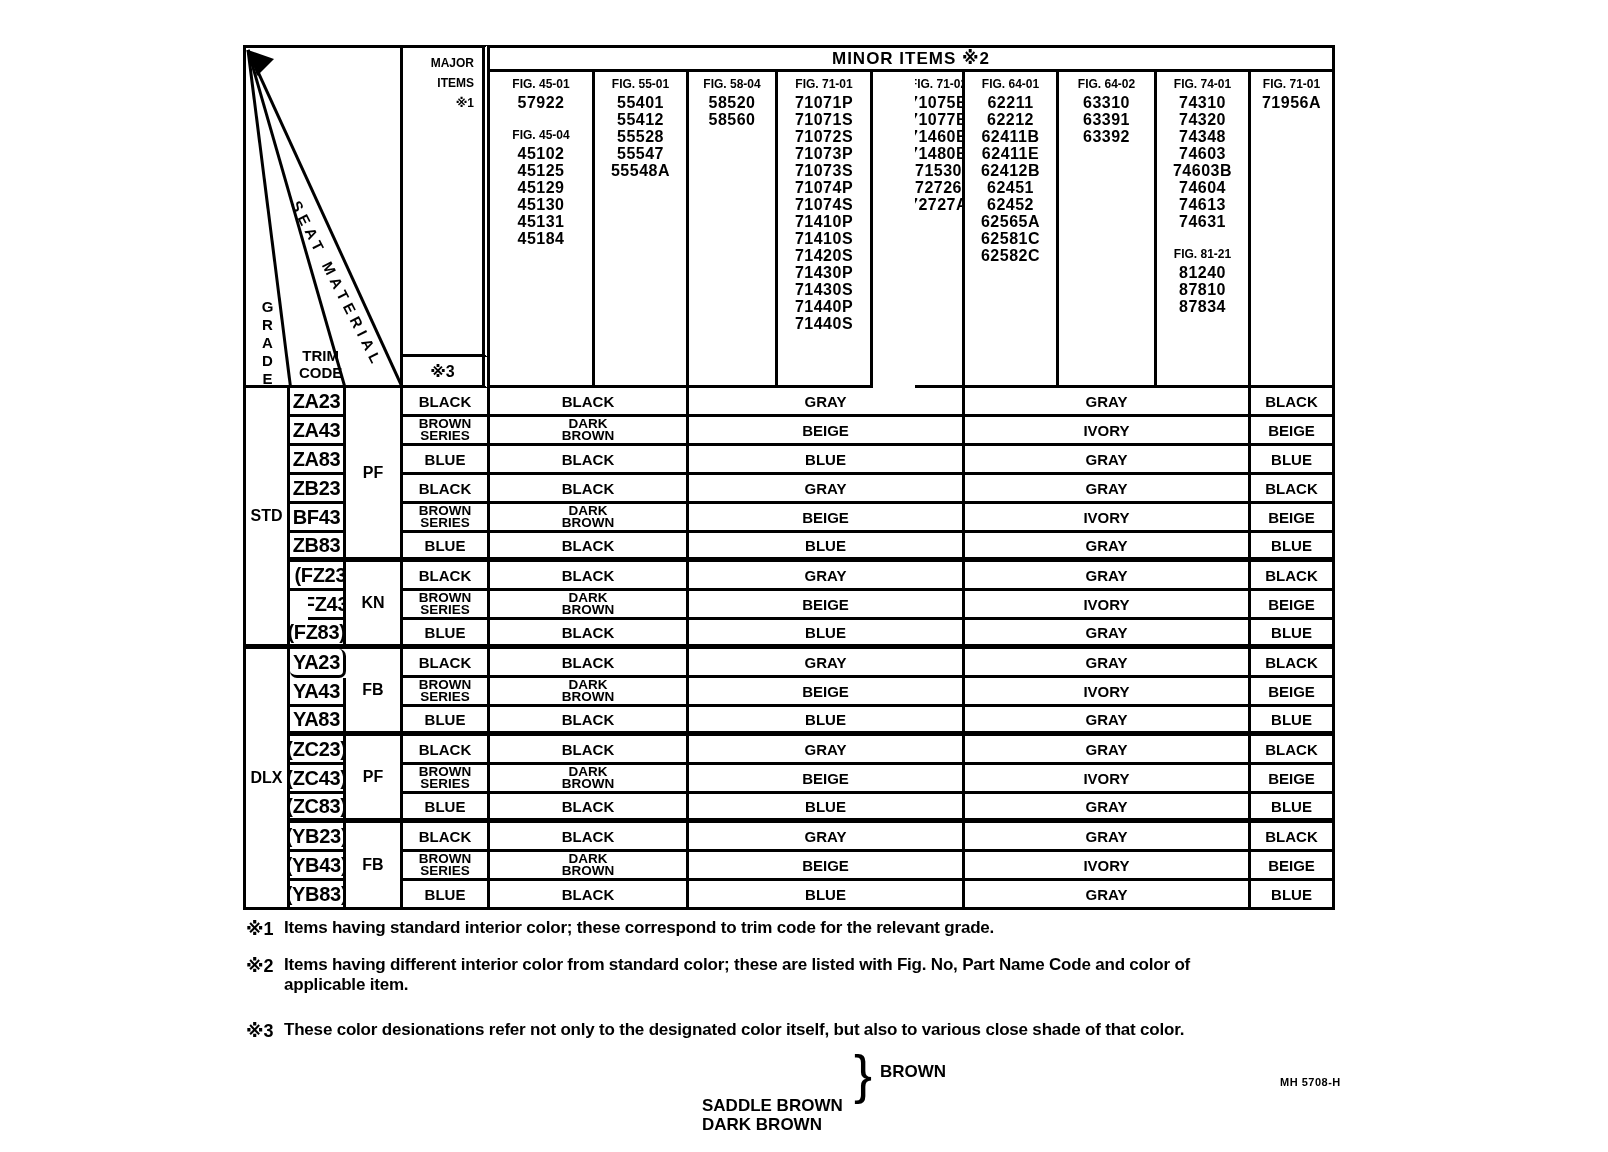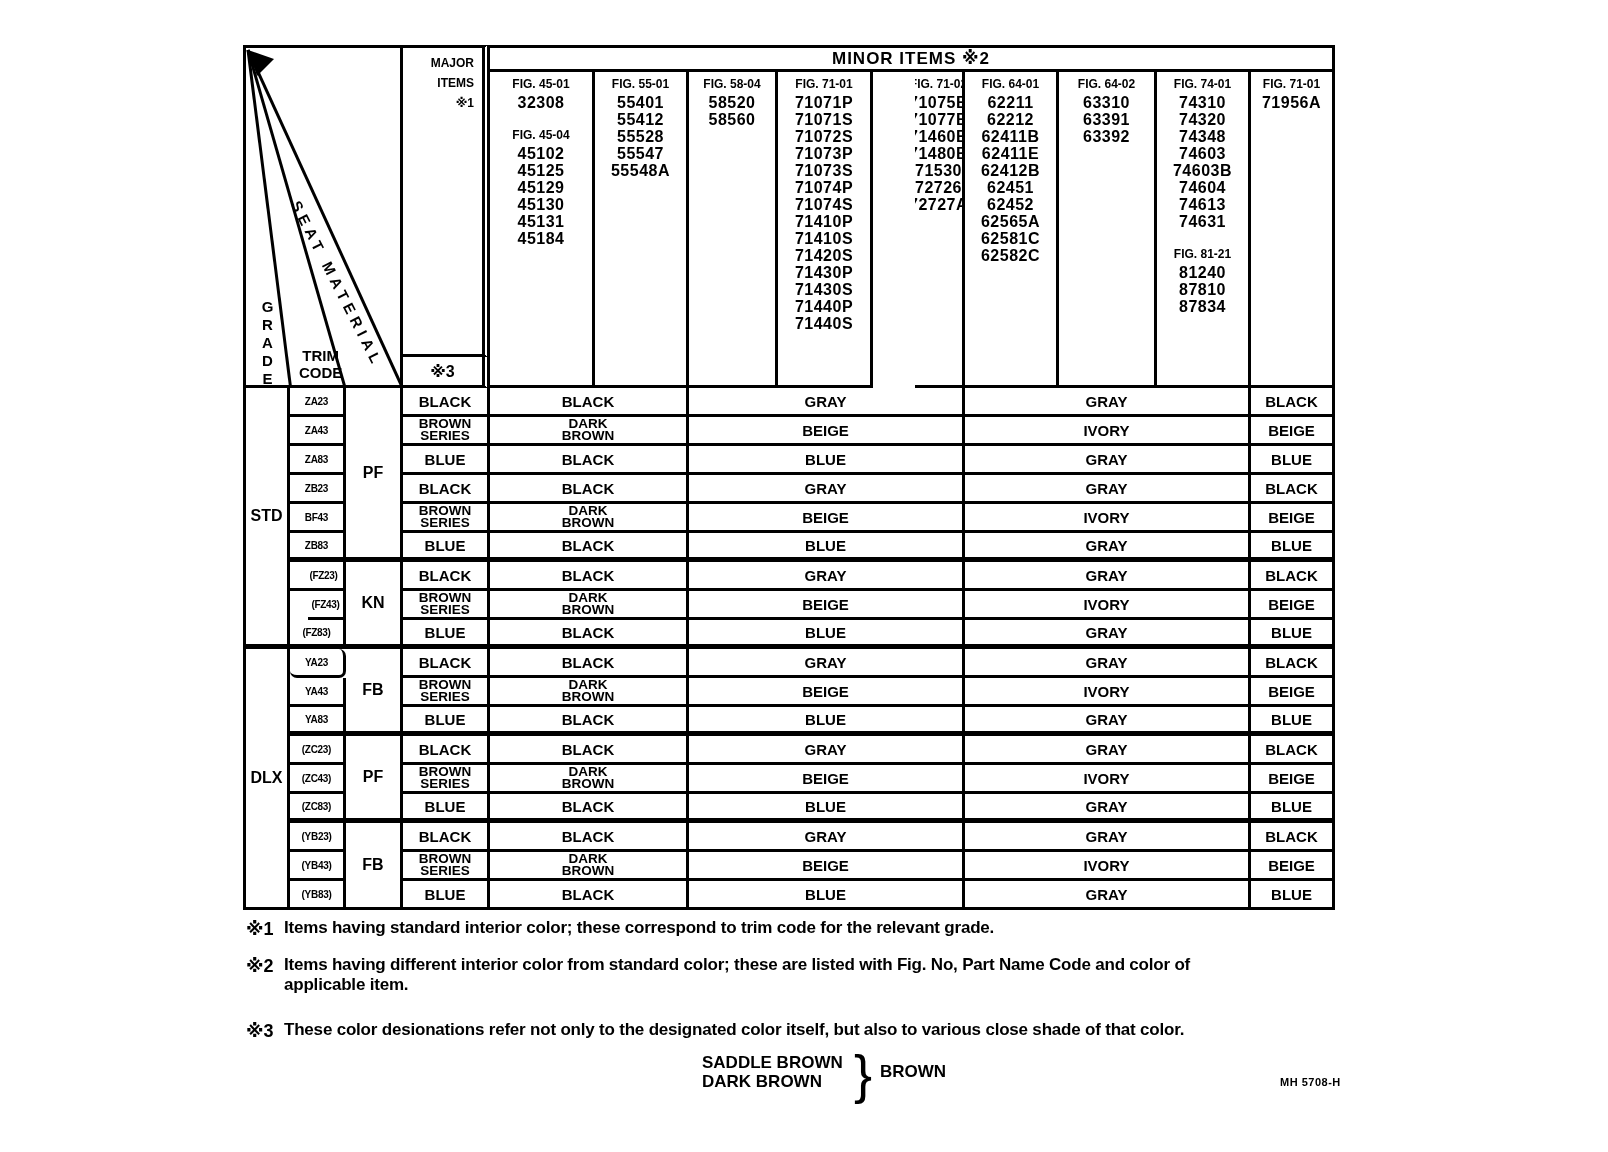--- a/index.html
+++ b/index.html
@@ -29,29 +29,29 @@
   .majorhead{grid-column:4/5;grid-row:1/3;align-items:flex-start;justify-content:flex-end;
         text-align:right;padding:5px 8px 0 0;font-size:12px;line-height:20px;}
   .note3{grid-column:4/5;grid-row:3/4;font-size:16px;}
   .banner{grid-column:5/14;grid-row:1/2;font-size:17px;letter-spacing:1px;}
   .figcol{flex-direction:column;justify-content:flex-start;align-items:center;padding-top:3px;}
   .figlab{font-weight:700;font-size:12px;line-height:19px;white-space:pre;}
   .figitems{font-weight:700;font-size:16px;line-height:17px;white-space:pre;letter-spacing:.5px;}
   .gap{margin-top:15px;}
   
   .vlab{font-size:16px;}
-  .trim{font-size:10px;letter-spacing:-.3px;}
+  .trim{font-size:20px;letter-spacing:-.3px;}
   .color{font-size:15px;}
   .multi{font-size:13.5px;line-height:12.5px;}
   
   .footnote{position:absolute;left:246px;width:1070px;display:flex;}
   .fmark{font-size:18px;font-weight:700;min-width:38px;}
   .ftext{font-size:17px;font-weight:700;line-height:20px;white-space:pre-line;letter-spacing:-.2px;}
   .legend{position:absolute;left:702px;top:1053px;}
-  .legend-lines{font-size:17px;font-weight:700;line-height:19px;white-space:pre-line;}
+  .legend-lines{font-size:17px;font-weight:700;line-height:19px;white-space:pre-line;margin-top:43px;}
   .brace{position:absolute;left:152px;top:-10px;font-size:54px;font-weight:400;}
   .legend-result{position:absolute;left:178px;top:9px;font-size:17px;font-weight:700;}
   .doccode{position:absolute;left:1280px;top:1076px;font-size:11px;font-weight:700;letter-spacing:.5px;}
 </style>
 </head>
 <body>
 
 <div class="page">
 
   <div class="grid" id="grid">
@@ -69,21 +69,21 @@
       <div class="seat-label">SEAT MATERIAL</div>
     </div>
 
     <div class="cell btop dbl majorhead">MAJOR
 ITEMS
 ※1</div>
     <div class="cell dbl note3">※3</div>
 
     <div class="cell btop banner">MINOR ITEMS ※2</div>
 
-  <div class="cell figcol" style="grid-area: 2 / 5 / 4 / 6;"><div class="figlab">FIG. 45-01</div><div class="figitems">32308</div><div class="figlab gap">FIG. 45-04</div><div class="figitems">45102
+  <div class="cell figcol" style="grid-area: 2 / 5 / 4 / 6;"><div class="figlab">FIG. 45-01</div><div class="figitems">57922</div><div class="figlab gap">FIG. 45-04</div><div class="figitems">45102
 45125
 45129
 45130
 45131
 45184</div></div>
       <div class="cell figcol" style="grid-area: 2 / 6 / 4 / 7;"><div class="figlab">FIG. 55-01</div><div class="figitems">55401
 55412
 55528
 55547
 55548A</div></div>

